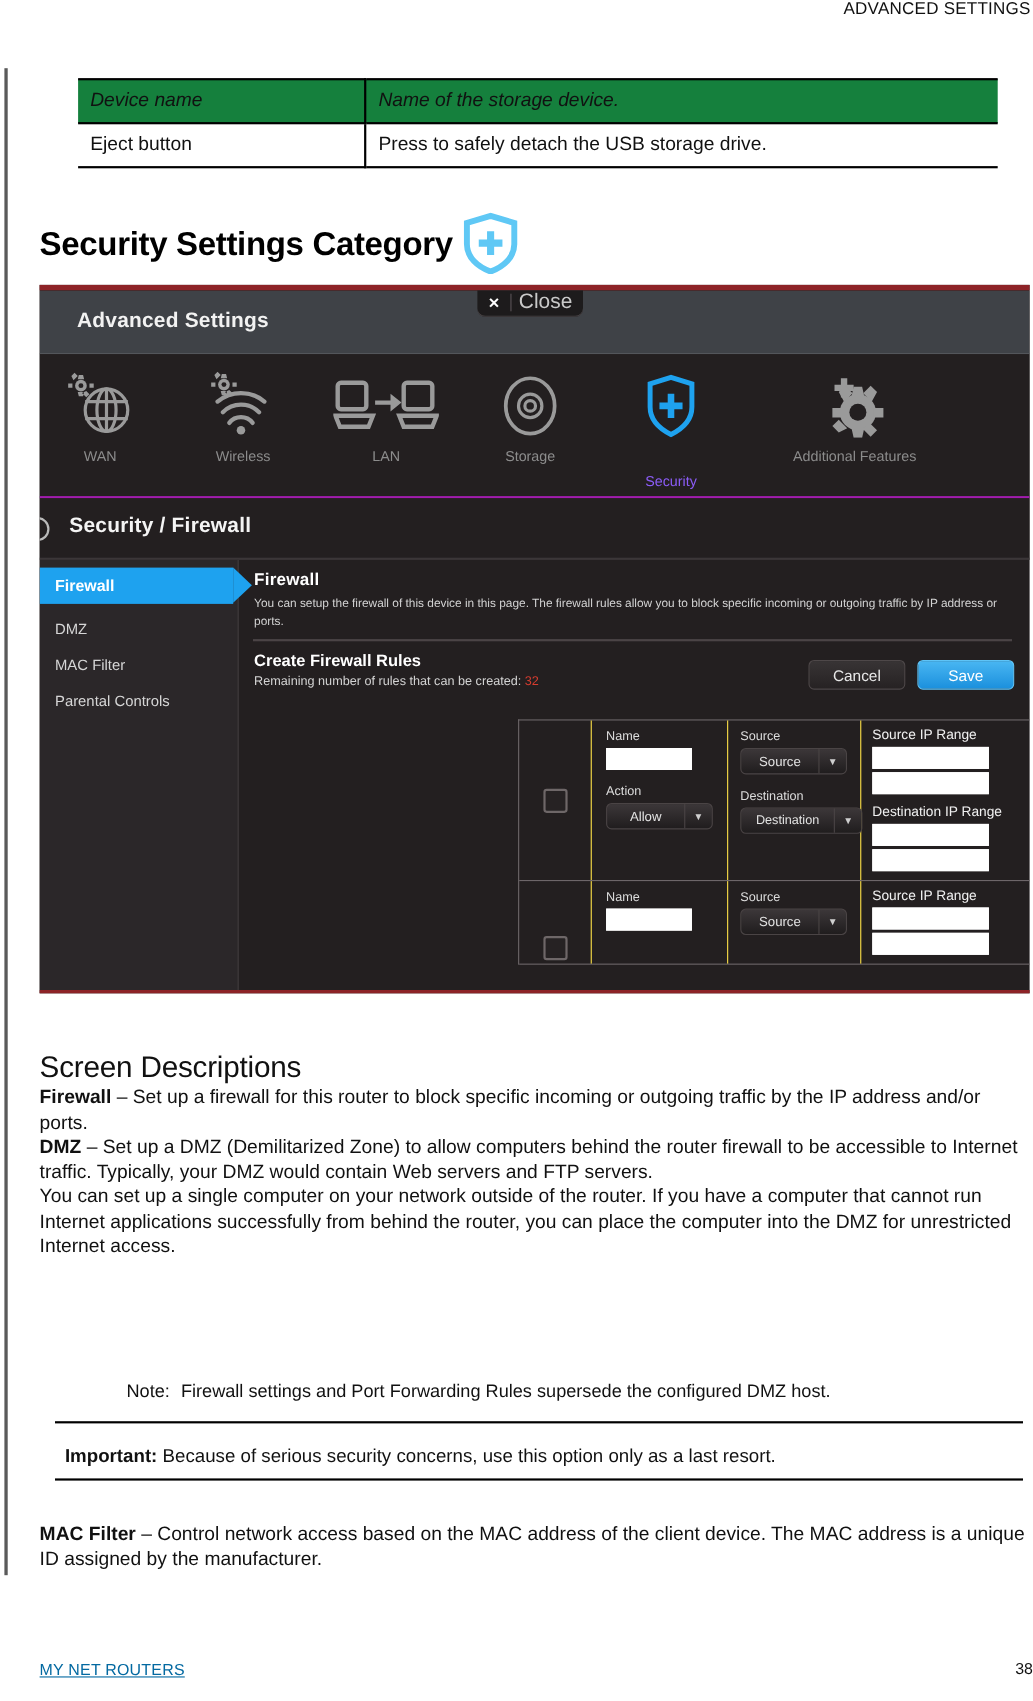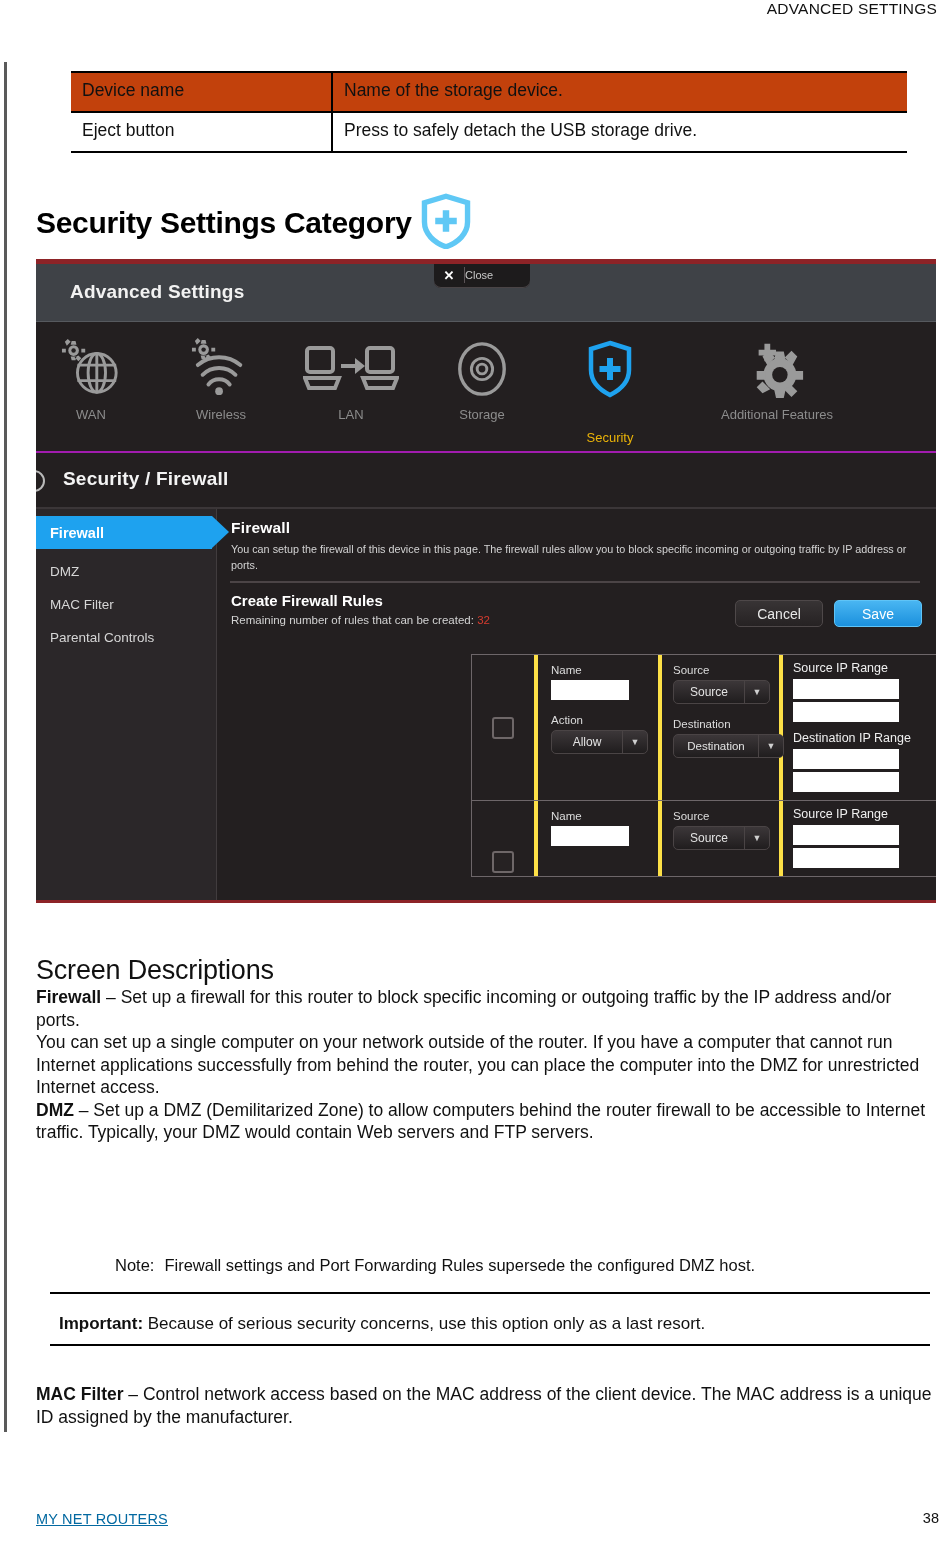--- a/index.html
+++ b/index.html
@@ -27,21 +27,21 @@
   
   .desc-table {
     position: absolute; left: 71px; top: 71px; width: 836px;
     border-collapse: collapse;
   }
   .desc-table td {
     font-size: 17.5px; color: #111; padding: 7px 0 9px 11px;
     border-bottom: 2.2px solid #000;
     vertical-align: middle; line-height: 1.25;
   }
-  .desc-table tr:first-child td { border-top: 2.2px solid #000; background: #c2410c; }
+  .desc-table tr:first-child td { border-top: 2.2px solid #000; background: #15803d; font-style: italic; }
   .desc-table td.c1 { width: 261px; border-right: 2.2px solid #000; }
 
   
   .sec-heading {
     position: absolute; left: 36px; top: 197px;
     font-size: 30px; font-weight: bold; letter-spacing: -0.3px;
     color: #000; display: flex; align-items: center; gap: 6px;
   }
   .shield-badge { width: 56px; height: 56px; display:inline-block; margin-top:-4px;}
 
@@ -68,38 +68,38 @@
     border-radius: 0 0 7px 7px;
     display: flex; align-items: center;
     box-shadow: inset 0 -1px 0 #4a4446;
   }
   .close-x {
     width: 30px; text-align: center; color: #ffffff;
     font-size: 13px; font-weight: bold;
   }
   .close-sep { width:1px; height:16px; background:#5a5356; }
   .close-label {
-    flex: 1; color: #c9c9c9; font-size: 11px;
+    flex: 1; text-align: center; color: #c9c9c9; font-size: 19px;
     padding-right: 3px;
   }
 
   
   .shot-nav {
     position: relative; height: 131px; background: #231f20;
     border-bottom: 2px solid #a21caf;
   }
   .nav-item {
     position: absolute; top: 16px; width: 126px;
     display: flex; flex-direction: column; align-items: center;
   }
   .nav-ico { height: 60px; display:flex; align-items:flex-end; justify-content:center; }
   .nav-label {
     margin-top: 9px; font-size: 13px; color: #8c8c8c; white-space: nowrap;
   }
-  .nav-item.active .nav-label { color: #eab308; margin-top: 32px; }
+  .nav-item.active .nav-label { color: #8b5cf6; margin-top: 32px; }
 
   
   .shot-crumb {
     position: relative; height: 56px; background: #231f20;
     border-bottom: 2px solid #3b3638;
   }
   .crumb-back {
     position: absolute; left: -13px; top: 17px;
     width: 22px; height: 22px; border: 2px solid #b9b9b9; border-radius: 50%;
   }
@@ -160,21 +160,21 @@
   }
   .btn.cancel { background: linear-gradient(#383435,#262223); border:1px solid #4e4849; }
   .btn.save   { background: linear-gradient(#49b6f2,#1b90dd); border:1px solid #5fc4f7; color:#ffffff; }
 
   
   .rules {
     position: absolute; left: 253px; top: 145px; width: 592px;
     border: 1px solid #6d6669; border-bottom: none;
   }
   .rule-row { display: flex; border-bottom: 1px solid #6d6669; }
-  .rc { border-right: 4px solid #fde047; position: relative; }
+  .rc { border-right: 1px solid #fde047; position: relative; }
   .rc:last-child { border-right: none; }
   .rc-check { width: 66px; display: flex; align-items: center; justify-content: center; }
   .chk { width: 22px; height: 22px; border: 2px solid #6e6768; border-radius: 3px; background: #262223; }
   .rc-name { width: 124px; padding: 9px 0 8px 13px; }
   .rc-src  { width: 121px; padding: 9px 0 8px 11px; }
   .rc-ip   { width: 158px; padding: 6px 0 8px 10px; }
 
   .fl { font-size: 11.5px; color: #dcdcdc; margin-bottom: 4px; white-space: nowrap; }
   .fl.med { font-size: 12.5px; color: #f0f0f0; }
   .txt { width: 78px; height: 20px; background: #ffffff; border: 1px solid #ffffff; display:block; }
@@ -473,25 +473,25 @@
   </div>
 </div>
 
 <div class="prose">
   <div class="h-screen">Screen Descriptions</div>
 
   <div class="p">
     <b>Firewall</b><span> – Set up a firewall for this router to block specific incoming or outgoing traffic by the IP address and/or ports.</span>
   </div>
 
-  <div class="p">You can set up a single computer on your network outside of the router. If you have a computer that cannot run Internet applications successfully from behind the router, you can place the computer into the DMZ for unrestricted Internet access.</div>
-
   <div class="p">
     <b>DMZ</b><span> – Set up a DMZ (Demilitarized Zone) to allow computers behind the router firewall to be accessible to Internet traffic. Typically, your DMZ would contain Web servers and FTP servers.</span>
   </div>
+
+  <div class="p">You can set up a single computer on your network outside of the router. If you have a computer that cannot run Internet applications successfully from behind the router, you can place the computer into the DMZ for unrestricted Internet access.</div>
 </div>
 
 <div class="note">
   <span class="note-lbl">Note:</span>
   <span>Firewall settings and Port Forwarding Rules supersede the configured DMZ host.</span>
 </div>
 
 <div class="important">
   <b>Important:</b><span>  Because of serious security concerns, use this option only as a last resort.</span>
 </div>

